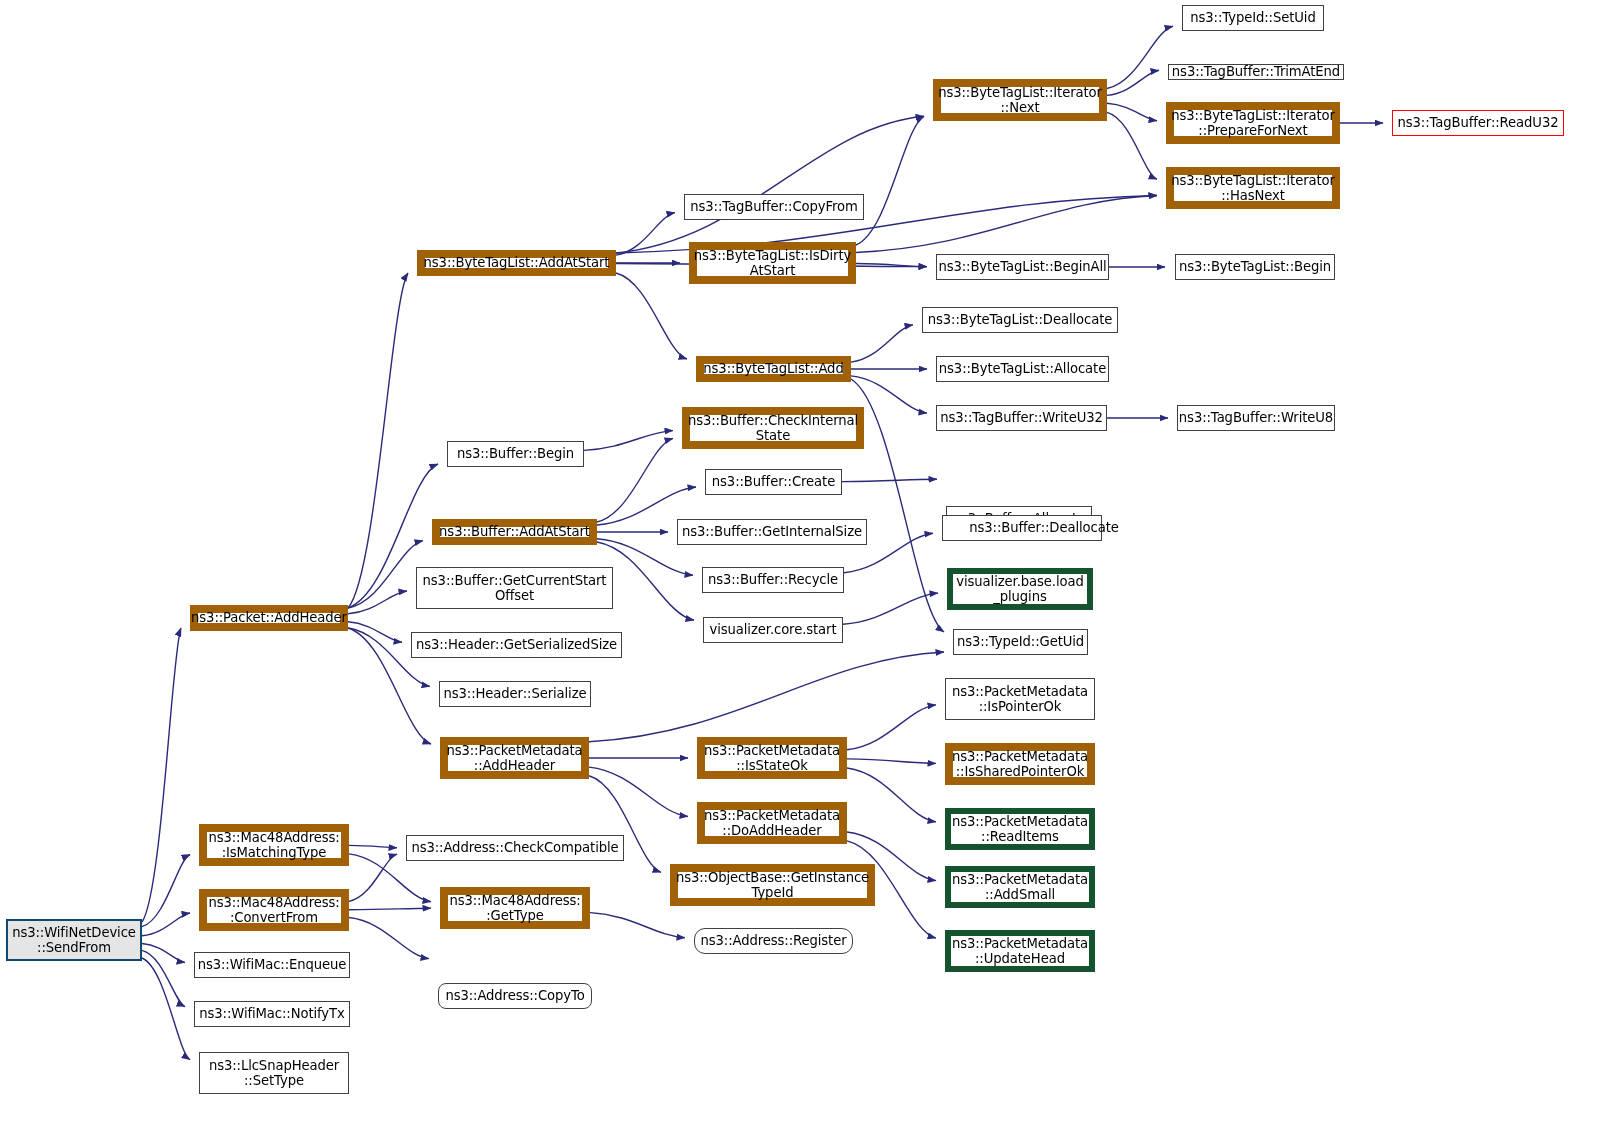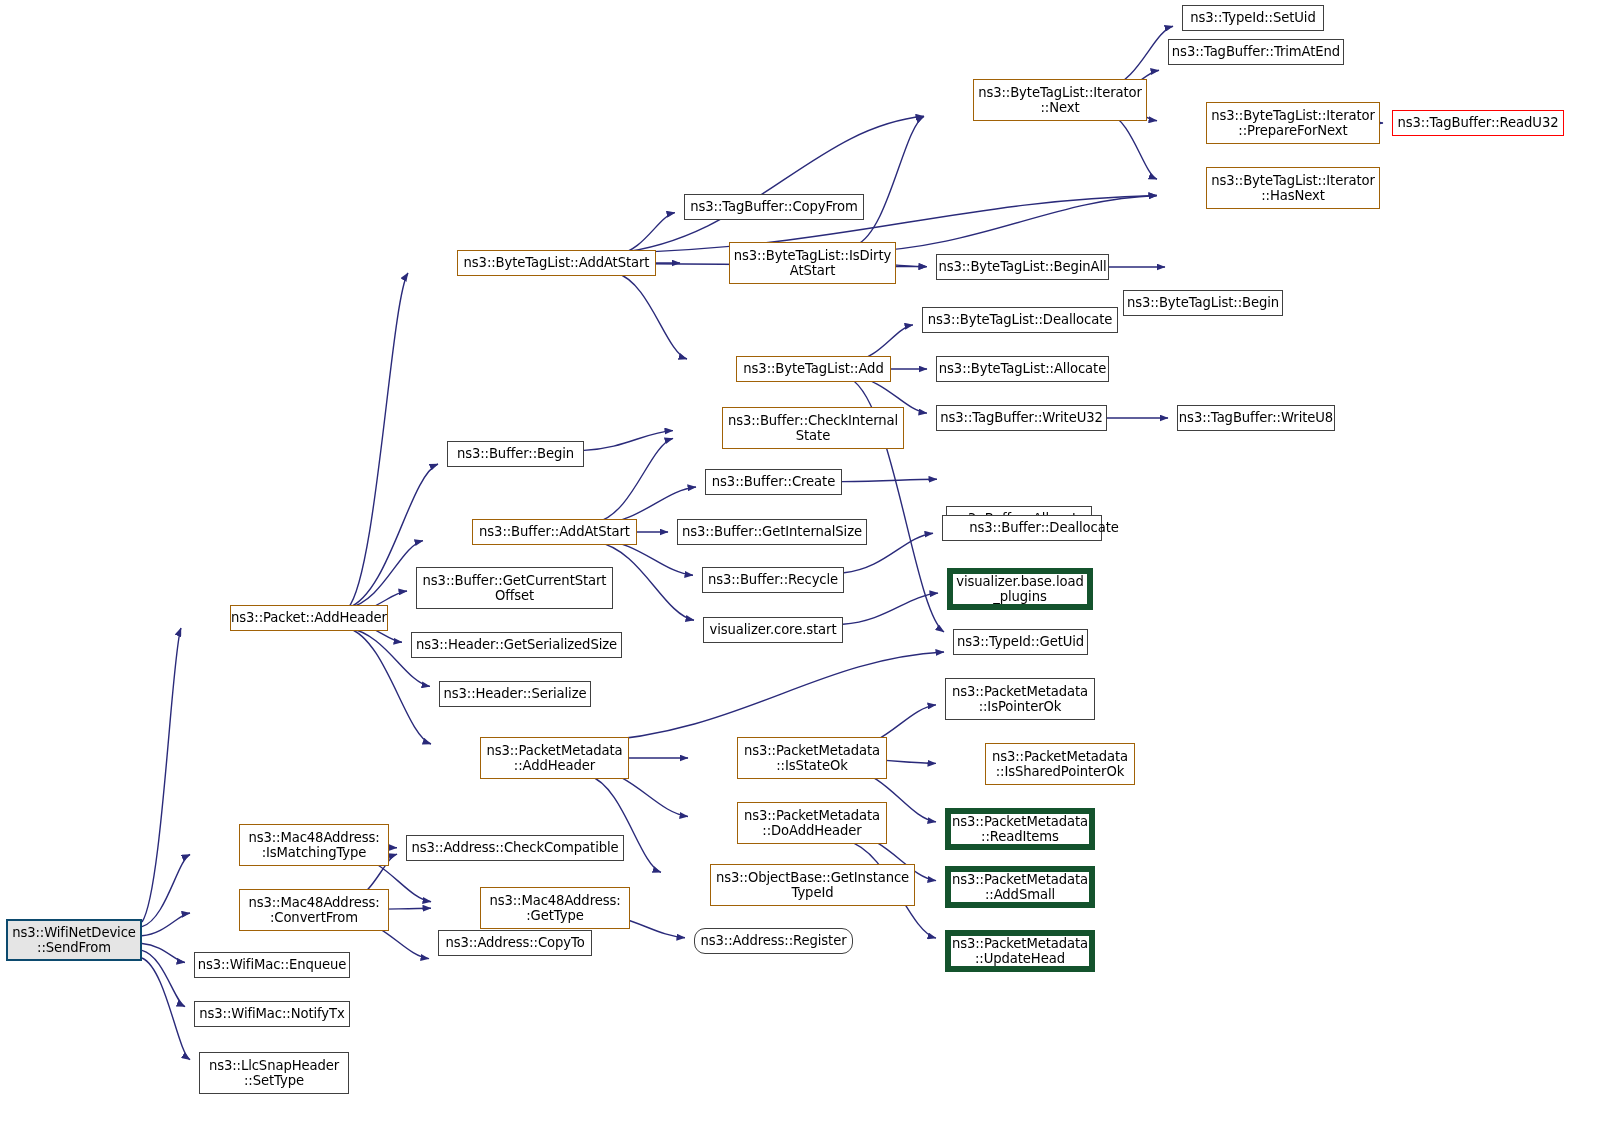--- a/index.html
+++ b/index.html
@@ -32,21 +32,21 @@
     text-align: center;
     background: #ffffff;
     border: 1px solid #404040;
     color: #000000;
     font-size: 13.2px;
     line-height: 15.5px;
     letter-spacing: -0.1px;
     white-space: pre;
     z-index: 2;
   }
-  .node.thick  { border: 1px solid #a16207; margin-left: 40px; }
+  .node.thick  { border: 8px solid #a16207; }
   .node.red    { border: 1px solid #ff0000; }
   .node.redthick { border: 6px solid #14532d; }
   .node.current {
     background: #e5e5e5;
     border: 2px solid #0c4a6e;
   }
 </style>
 </head>
 <body>
 
@@ -134,21 +134,21 @@
       <div class="node thick" style="left: 432px; top: 519px; width: 165px; height: 26px;">ns3::Buffer::AddAtStart</div>
       <div class="node " style="left: 416px; top: 567px; width: 197px; height: 42px;">ns3::Buffer::GetCurrentStart
 Offset</div>
       <div class="node " style="left: 411px; top: 632px; width: 211px; height: 26px;">ns3::Header::GetSerializedSize</div>
       <div class="node " style="left: 439px; top: 681px; width: 152px; height: 26px; text-align: center;">ns3::Header::Serialize</div>
       <div class="node thick" style="left: 440px; top: 737px; width: 149px; height: 42px;">ns3::PacketMetadata
 ::AddHeader</div>
       <div class="node " style="left: 406px; top: 835px; width: 218px; height: 26px;">ns3::Address::CheckCompatible</div>
       <div class="node thick" style="left: 440px; top: 887px; width: 150px; height: 42px;">ns3::Mac48Address:
 :GetType</div>
-      <div class="node " style="left: 438px; top: 930px; width: 154px; height: 26px;">ns3::Address::CopyTo</div>
+      <div class="node " style="left: 438px; top: 983px; width: 154px; height: 26px; border-radius: 8px;">ns3::Address::CopyTo</div>
       <div class="node " style="left: 684px; top: 194px; width: 180px; height: 26px;">ns3::TagBuffer::CopyFrom</div>
       <div class="node thick" style="left: 689px; top: 242px; width: 167px; height: 42px;">ns3::ByteTagList::IsDirty
 AtStart</div>
       <div class="node thick" style="left: 696px; top: 356px; width: 155px; height: 26px;">ns3::ByteTagList::Add</div>
       <div class="node thick" style="left: 682px; top: 407px; width: 182px; height: 42px;">ns3::Buffer::CheckInternal
 State</div>
       <div class="node " style="left: 705px; top: 469px; width: 137px; height: 26px;">ns3::Buffer::Create</div>
       <div class="node " style="left: 677px; top: 519px; width: 190px; height: 26px;">ns3::Buffer::GetInternalSize</div>
       <div class="node " style="left: 702px; top: 567px; width: 142px; height: 26px;">ns3::Buffer::Recycle</div>
       <div class="node " style="left: 703px; top: 617px; width: 140px; height: 26px;">visualizer.core.start</div>
@@ -176,20 +176,20 @@
 ::IsPointerOk</div>
       <div class="node thick" style="left: 945px; top: 743px; width: 150px; height: 42px;">ns3::PacketMetadata
 ::IsSharedPointerOk</div>
       <div class="node redthick" style="left: 945px; top: 808px; width: 150px; height: 42px;">ns3::PacketMetadata
 ::ReadItems</div>
       <div class="node redthick" style="left: 945px; top: 866px; width: 150px; height: 42px;">ns3::PacketMetadata
 ::AddSmall</div>
       <div class="node redthick" style="left: 945px; top: 930px; width: 150px; height: 42px;">ns3::PacketMetadata
 ::UpdateHead</div>
       <div class="node " style="left: 1182px; top: 5px; width: 142px; height: 26px;">ns3::TypeId::SetUid</div>
-      <div class="node " style="left: 1168px; top: 39px; width: 176px; height: 26px;">ns3::TagBuffer::TrimAtEnd</div>
+      <div class="node " style="left: 1168px; top: 64px; width: 176px; height: 16px;">ns3::TagBuffer::TrimAtEnd</div>
       <div class="node thick" style="left: 1166px; top: 102px; width: 174px; height: 42px;">ns3::ByteTagList::Iterator
 ::PrepareForNext</div>
-      <div class="node " style="left: 1123px; top: 254px; width: 160px; height: 26px; margin-top: 36px;">ns3::ByteTagList::Begin</div>
+      <div class="node " style="left: 1175px; top: 254px; width: 160px; height: 26px;">ns3::ByteTagList::Begin</div>
       <div class="node " style="left: 1177px; top: 405px; width: 158px; height: 26px;">ns3::TagBuffer::WriteU8</div>
       <div class="node red" style="left: 1392px; top: 110px; width: 172px; height: 26px;">ns3::TagBuffer::ReadU32</div>
     </div>
 </div>
 
 </body></html>

